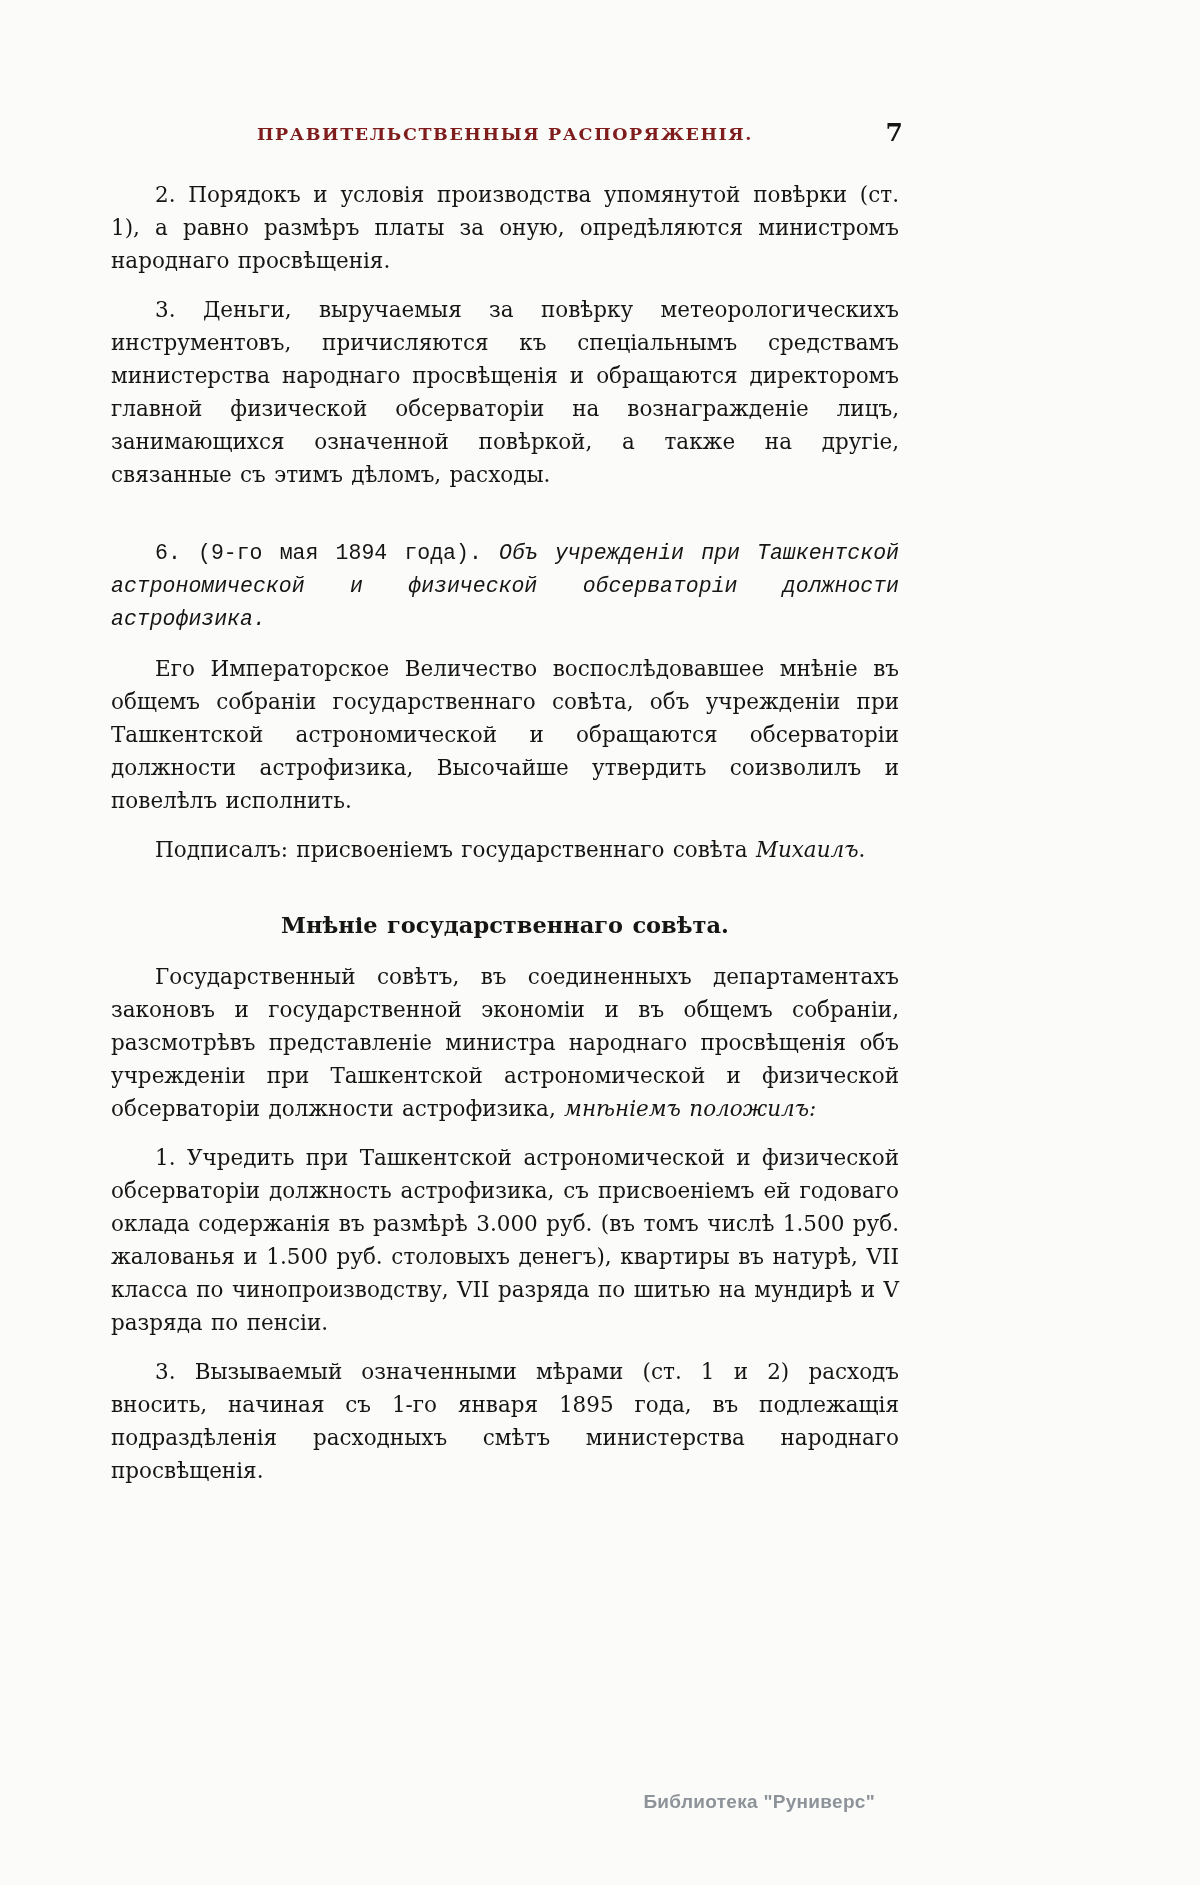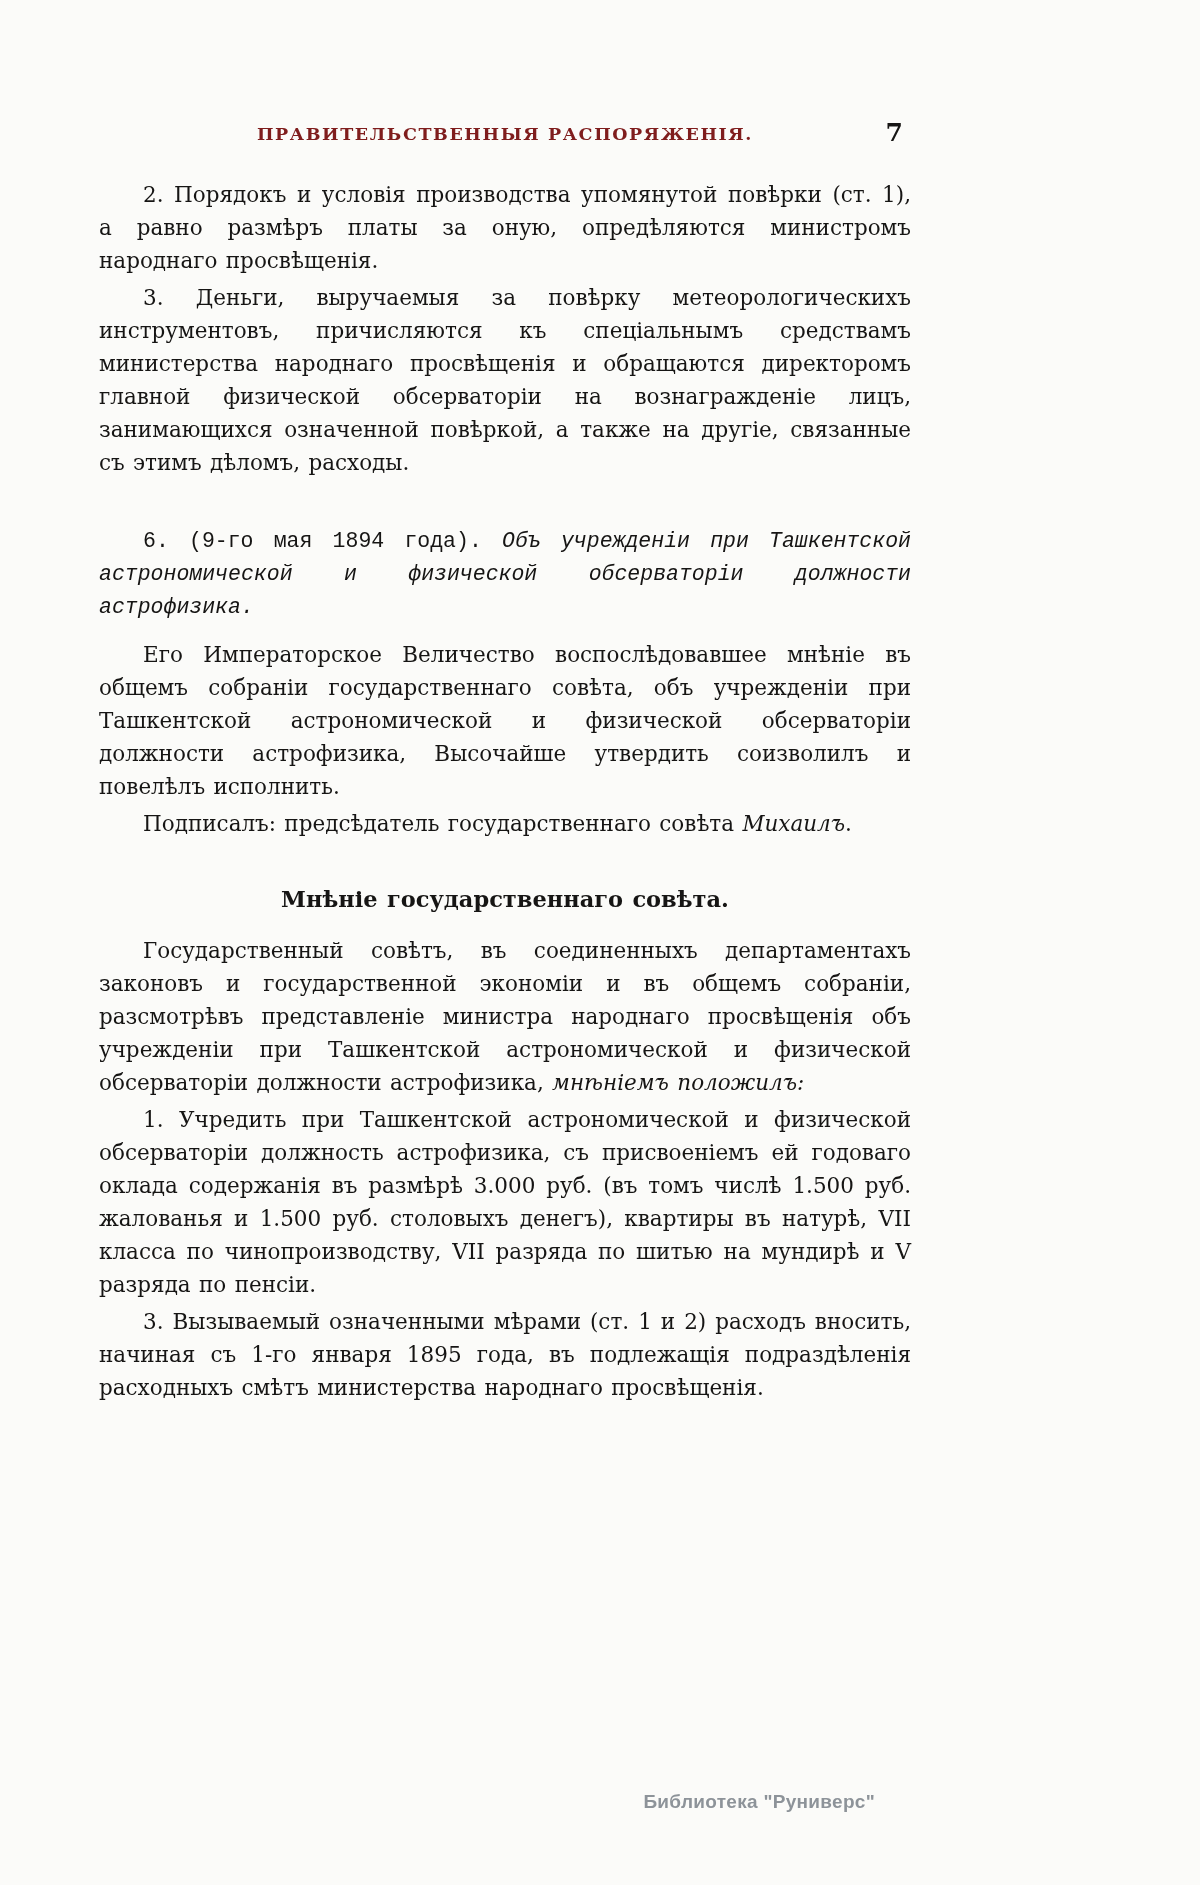--- a/index.html
+++ b/index.html
@@ -40,21 +40,21 @@
     top: 0;
     font-size: 25px;
     font-weight: 700;
   }
   .content {
     font-size: 21.5px;
     line-height: 33px;
     word-spacing: 1.5px;
   }
   .para {
-    margin: 4px;
+    margin: 16px;
     text-indent: 44px;
     text-align: justify;
   }
   .heading {
     margin: 44px 0 20px 0;
     text-indent: 0;
     text-align: center;
     font-size: 22.5px;
     font-weight: 700;
     line-height: 30px;
@@ -79,22 +79,22 @@
 <div class="page">
   <div class="header">
     <div class="running-title">ПРАВИТЕЛЬСТВЕННЫЯ РАСПОРЯЖЕНІЯ.</div>
     <div class="page-number">7</div>
   </div>
 
   <div class="content">
       <p class="para"><span>2. Порядокъ и условія производства упомянутой повѣрки (ст. 1), а равно размѣръ платы за оную, опредѣляются министромъ народнаго просвѣщенія.</span></p>
       <p class="para"><span>3. Деньги, выручаемыя за повѣрку метеорологическихъ инструментовъ, причисляются къ спеціальнымъ средствамъ министерства народнаго просвѣщенія и обращаются директоромъ главной физической обсерваторіи на вознагражденіе лицъ, занимающихся означенной повѣркой, а также на другіе, связанные съ этимъ дѣломъ, расходы.</span></p>
       <p class="para gap-top"><span>6. (9-го мая 1894 года). </span><span class="it">Объ учрежденіи при Ташкентской астрономической и физической обсерваторіи должности астрофизика.</span></p>
-      <p class="para gap-top-sm"><span>Его Императорское Величество воспослѣдовавшее мнѣніе въ общемъ собраніи государственнаго совѣта, объ учрежденіи при Ташкентской астрономической и физической обсерваторіи должности астрофизика, Высочайше утвердить соизволилъ и повелѣлъ исполнить.</span></p>
-      <p class="para"><span>Подписалъ: предсѣдатель государственнаго совѣта </span><span class="it">Михаилъ</span><span>.</span></p>
+      <p class="para gap-top-sm"><span>Его Императорское Величество воспослѣдовавшее мнѣніе въ общемъ собраніи государственнаго совѣта, объ учрежденіи при Ташкентской астрономической и обращаются обсерваторіи должности астрофизика, Высочайше утвердить соизволилъ и повелѣлъ исполнить.</span></p>
+      <p class="para"><span>Подписалъ: присвоеніемъ государственнаго совѣта </span><span class="it">Михаилъ</span><span>.</span></p>
       <h2 class="heading"><span>Мнѣніе государственнаго совѣта.</span></h2>
       <p class="para"><span>Государственный совѣтъ, въ соединенныхъ департаментахъ законовъ и государственной экономіи и въ общемъ собраніи, разсмотрѣвъ представленіе министра народнаго просвѣщенія объ учрежденіи при Ташкентской астрономической и физической обсерваторіи должности астрофизика, </span><span class="it">мнѣніемъ положилъ:</span></p>
       <p class="para"><span>1. Учредить при Ташкентской астрономической и физической обсерваторіи должность астрофизика, съ присвоеніемъ ей годоваго оклада содержанія въ размѣрѣ 3.000 руб. (въ томъ числѣ 1.500 руб. жалованья и 1.500 руб. столовыхъ денегъ), квартиры въ натурѣ, VII класса по чинопроизводству, VII разряда по шитью на мундирѣ и V разряда по пенсіи.</span></p>
       <p class="para"><span>3. Вызываемый означенными мѣрами (ст. 1 и 2) расходъ вносить, начиная съ 1-го января 1895 года, въ подлежащія подраздѣленія расходныхъ смѣтъ министерства народнаго просвѣщенія.</span></p>
     </div>
 </div>
 
 <div class="watermark">Библиотека "Руниверс"</div>
 
 </body></html>

